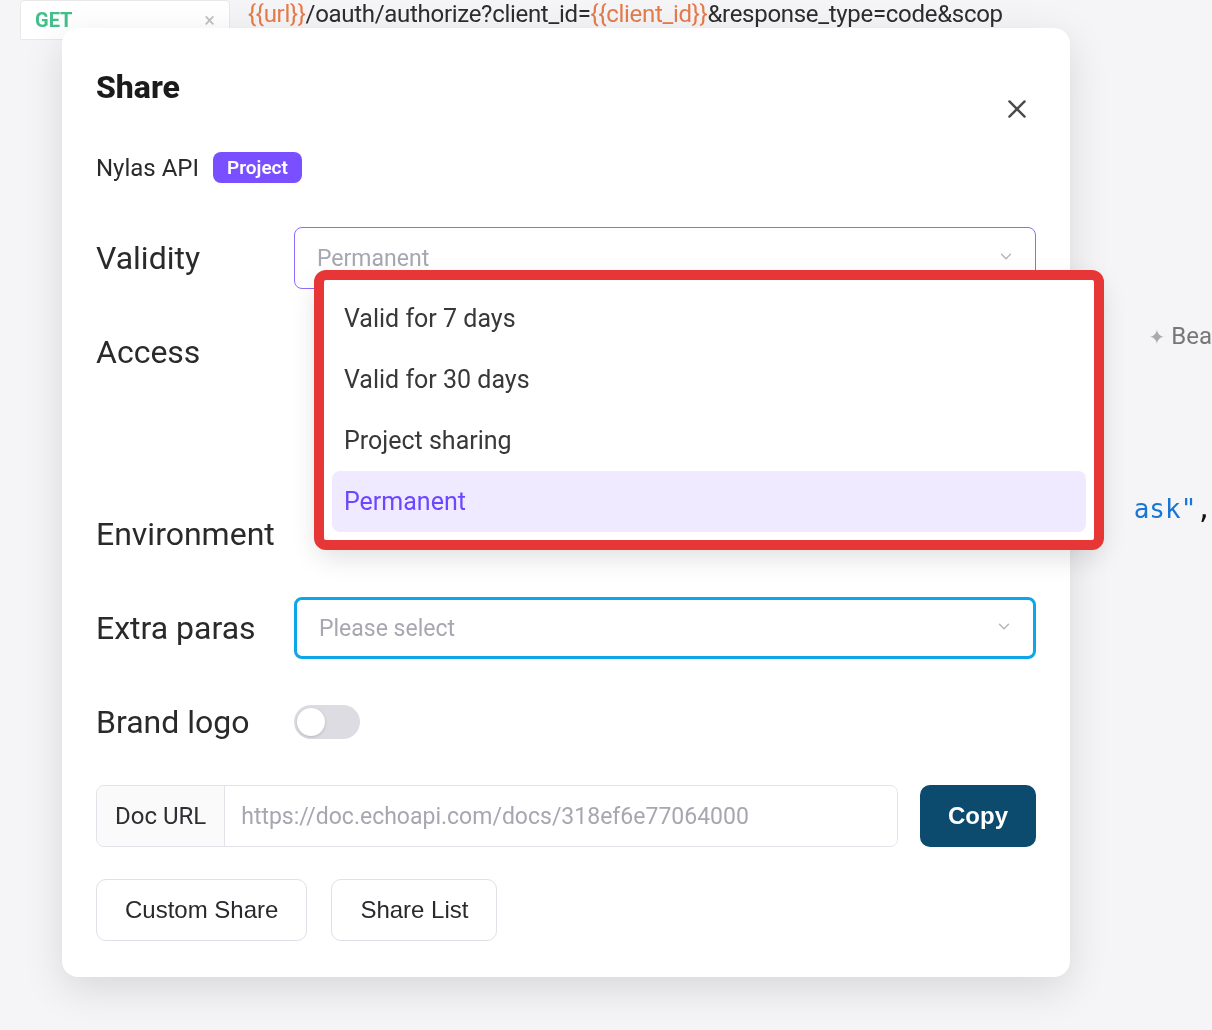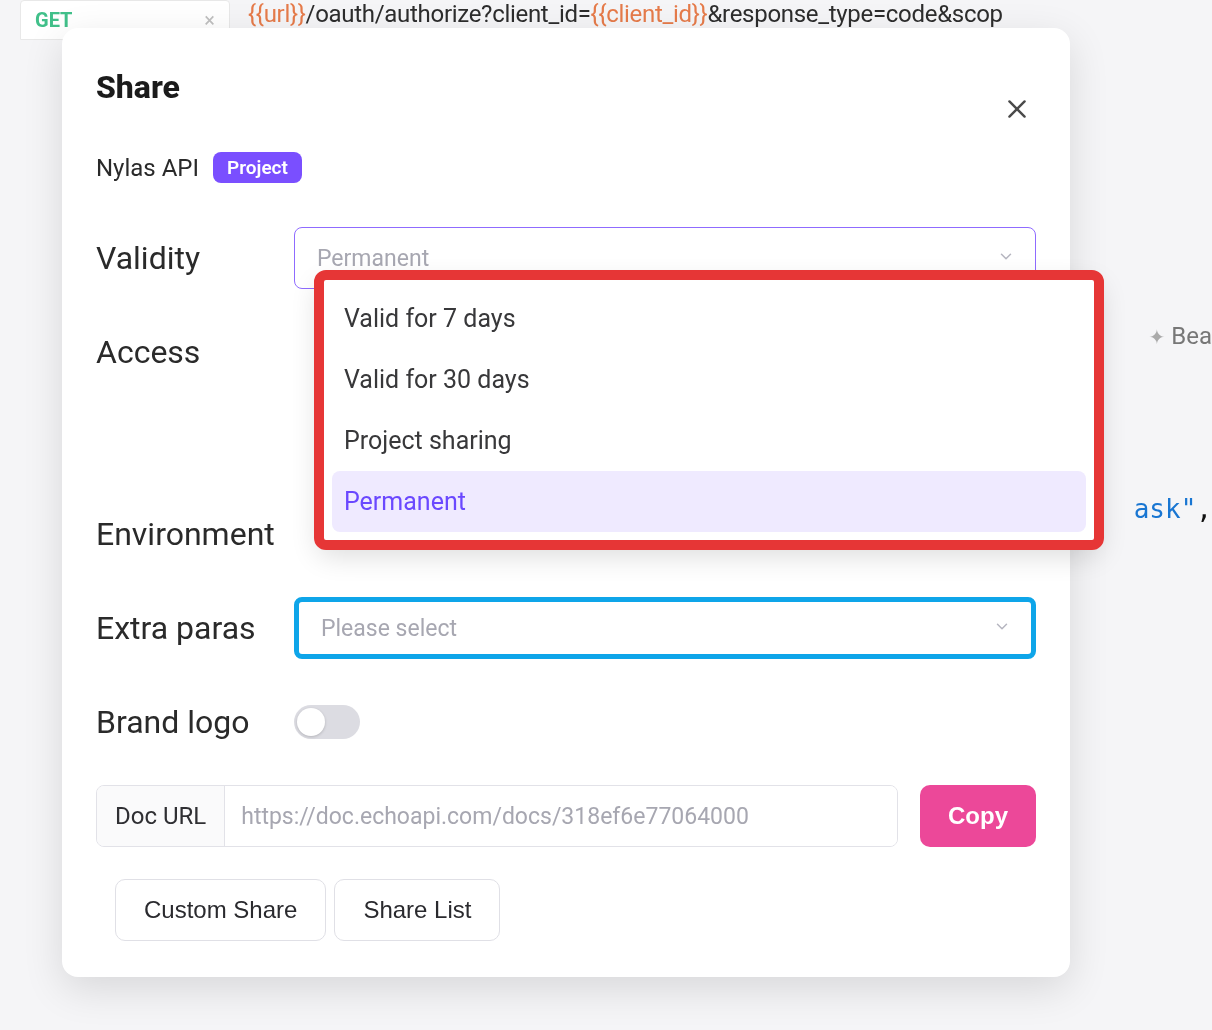--- a/index.html
+++ b/index.html
@@ -120,21 +120,21 @@
       width: 198px;
       font-size: 32px;
       color: #2a2a2a;
       flex-shrink: 0;
     }
     .form-row.tall { margin-top: 144px; }
     .select {
       position: relative;
       flex: 1;
       height: 62px;
-      border: 5px solid #0ea5e9;
+      border: 3px solid #0ea5e9;
       border-radius: 8px;
       display: flex;
       align-items: center;
       padding: 0 22px;
       font-size: 23px;
       color: #a7a7b1;
       cursor: pointer;
       background: #fff;
     }
     .select.focused {
@@ -231,35 +231,34 @@
       flex: 1;
       border: none;
       outline: none;
       height: 100%;
       padding: 0 16px;
       font-size: 23px;
       color: #a7a7b1;
       font-family: inherit;
     }
     .copy-btn {
-      background: #ec4899;
+      background: #0c4a6e;
       color: #fff;
       font-size: 24px;
       font-weight: 600;
       border: none;
       border-radius: 10px;
       padding: 0 28px;
       height: 62px;
       cursor: pointer;
     }
     .btn-row {
       display: flex;
-      gap: 8px;
+      gap: 24px;
       margin-top: 32px;
-      margin-left: 19px;
     }
     .btn-outline {
       border: 1px solid #e0e0e6;
       background: #fff;
       color: #2a2a2e;
       font-size: 24px;
       border-radius: 10px;
       padding: 16px 28px;
       cursor: pointer;
     }

